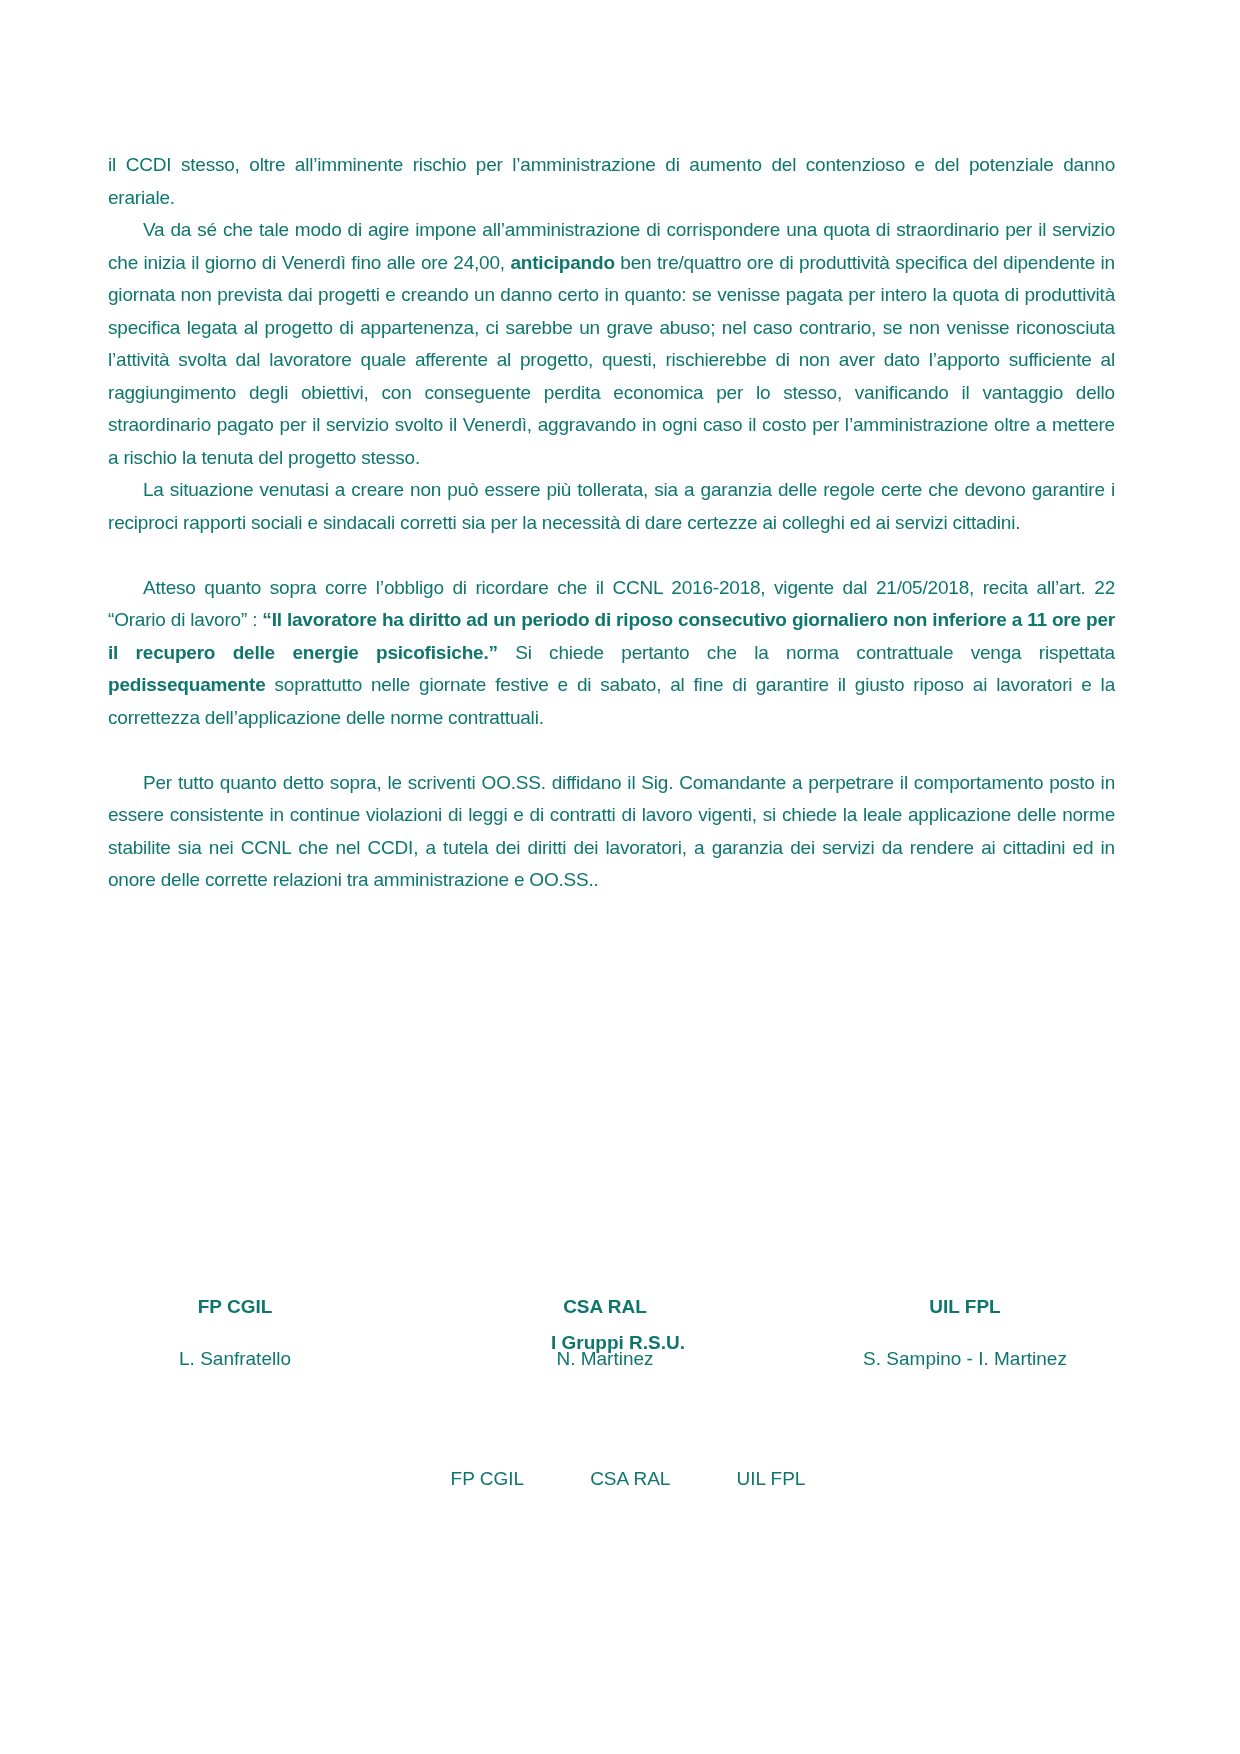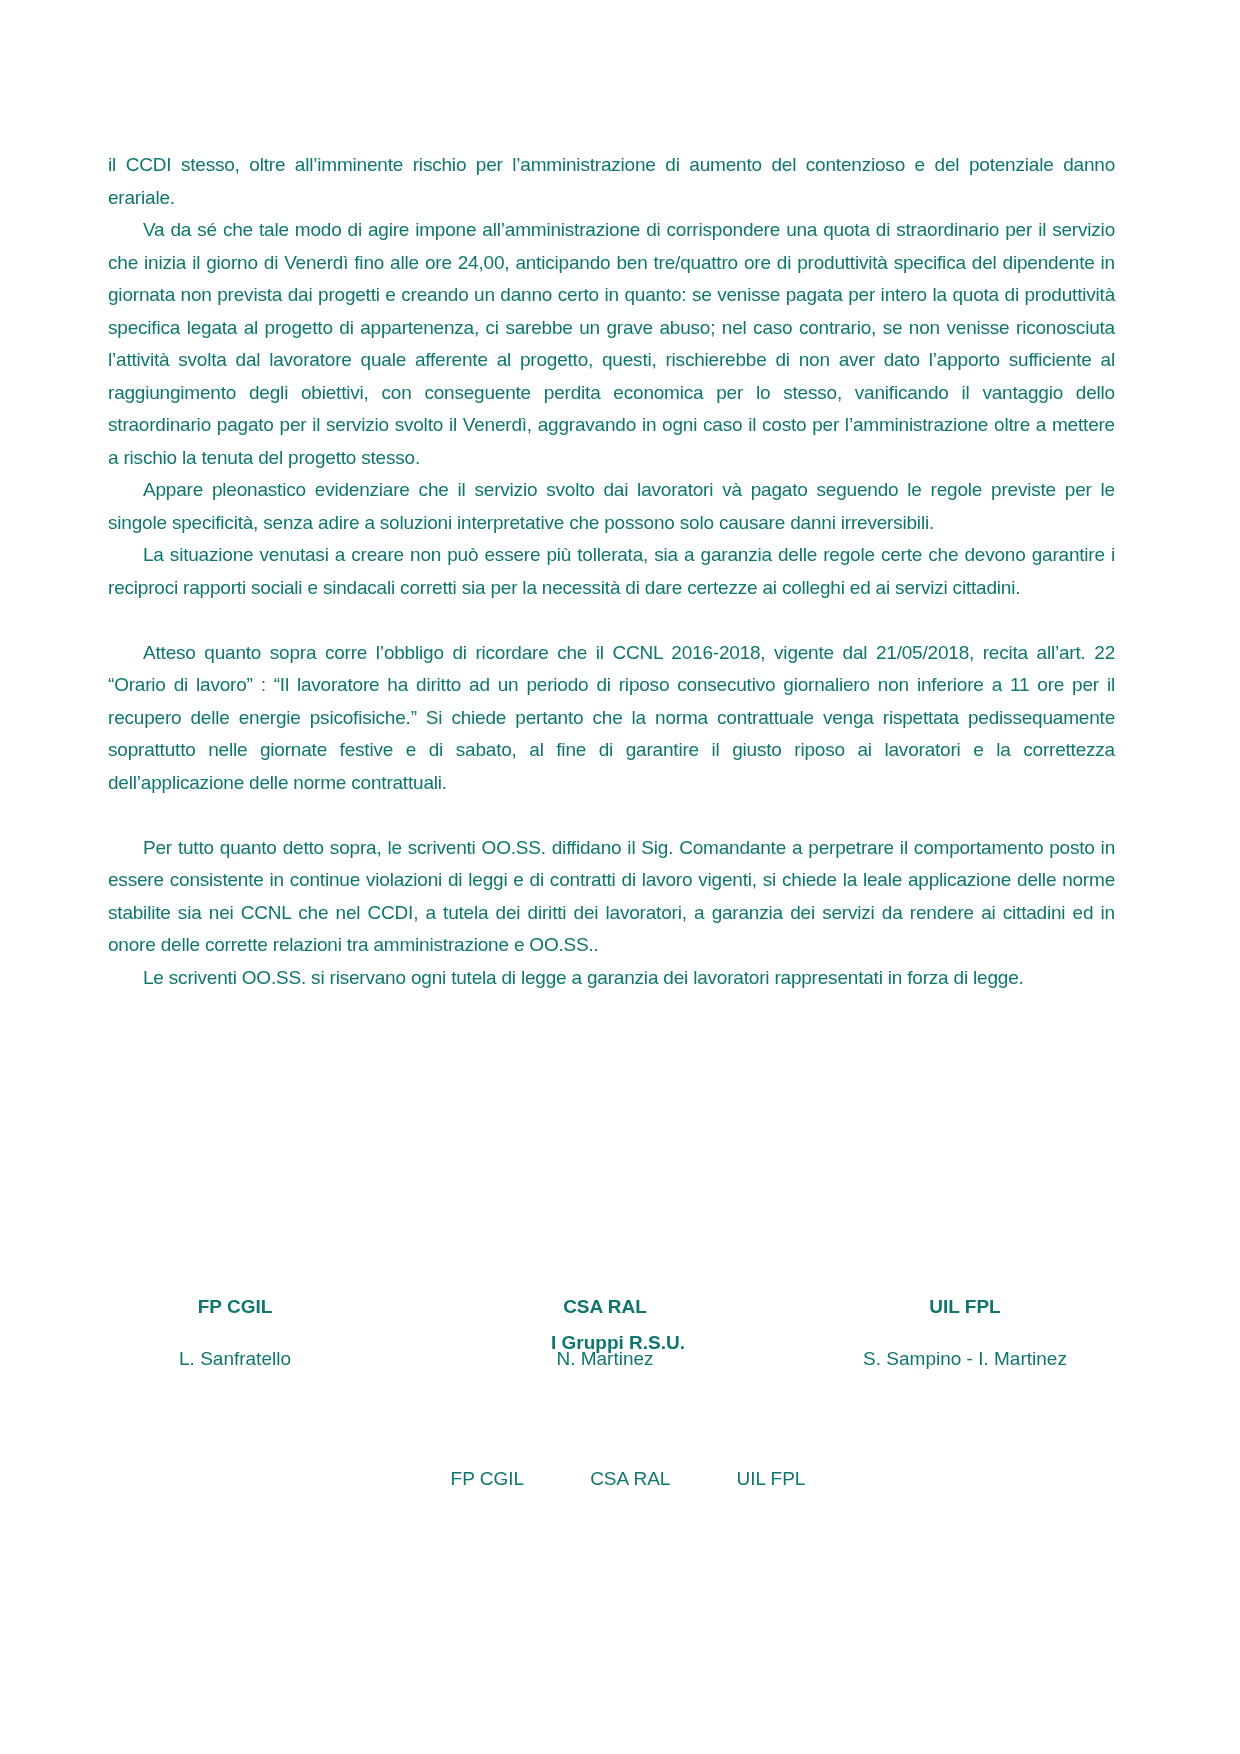--- a/index.html
+++ b/index.html
@@ -26,21 +26,21 @@
     line-height: 32.5px;
     letter-spacing: -0.2px;
   }
   .para {
     margin: 0;
     text-align: justify;
     text-justify: inter-word;
   }
   .para.indent { text-indent: 35px; }
   .para.gap    { margin-top: 32.5px; }
-  .b           { font-weight: normal; }
+  .b           { font-weight: bold; }
 
   .sig-row { position: absolute; width: 100%; }
   .sig-item {
     position: absolute;
     transform: translateX(-50%);
     font-size: 19px;
     white-space: nowrap;
   }
   .sig-org   { font-weight: bold; }
   .sig-orgs  { top: 1288px; }
@@ -67,25 +67,23 @@
   }
 </style>
 </head>
 <body>
 
 <div class="page">
 
   <div class="body-text">
       <p class="para"><span>il CCDI stesso, oltre all’imminente rischio per l’amministrazione di aumento del contenzioso e del potenziale danno erariale.</span></p>
       <p class="para indent"><span>Va da sé che tale modo di agire  impone all’amministrazione di  corrispondere una quota di straordinario per il servizio che inizia il giorno di Venerdì fino alle ore 24,00,  </span><span class="b">anticipando</span><span> ben tre/quattro ore di produttività specifica del dipendente in giornata non prevista dai progetti e creando un danno certo in quanto: se venisse pagata per intero la quota di produttività specifica legata al progetto di appartenenza, ci sarebbe un grave abuso; nel caso contrario, se non venisse riconosciuta l’attività svolta dal lavoratore quale afferente al progetto, questi, rischierebbe di non aver dato l’apporto sufficiente al raggiungimento degli obiettivi, con conseguente perdita economica per lo stesso, vanificando il vantaggio dello straordinario pagato per  il servizio svolto il Venerdì, aggravando in ogni caso il costo per l’amministrazione oltre a mettere a rischio la tenuta del progetto stesso.</span></p>
-      <p class="para indent"><span>Appare pleonastico evidenziare che il servizio svolto dai lavoratori và pagato seguendo le regole previste per le singole specificità, senza adire a soluzioni interpretative che possono solo causare danni irreversibili.</span></p>
       <p class="para indent"><span>La situazione venutasi a creare non può essere più tollerata, sia a garanzia delle regole certe che devono garantire i reciproci rapporti sociali e sindacali corretti sia per la necessità di dare certezze ai colleghi ed ai servizi cittadini.</span></p>
       <p class="para indent gap"><span>Atteso quanto sopra corre l’obbligo di ricordare che il CCNL 2016-2018, vigente dal 21/05/2018, recita all’art. 22  “Orario di lavoro” :  </span><span class="b">“Il lavoratore ha diritto ad un periodo di riposo consecutivo giornaliero non inferiore a 11 ore per il recupero delle energie psicofisiche.”</span><span> Si chiede pertanto che la norma contrattuale venga rispettata </span><span class="b">pedissequamente</span><span> soprattutto nelle giornate festive e di sabato, al fine di garantire il giusto riposo ai lavoratori e la correttezza dell’applicazione delle norme contrattuali.</span></p>
       <p class="para indent gap"><span>Per tutto quanto detto sopra, le scriventi OO.SS. diffidano il Sig. Comandante a perpetrare il comportamento posto in essere consistente in continue violazioni di leggi e di contratti di lavoro vigenti, si chiede la leale applicazione delle norme stabilite sia nei CCNL che nel CCDI, a tutela dei diritti dei lavoratori, a garanzia dei servizi da rendere ai cittadini ed in onore delle corrette relazioni tra amministrazione e OO.SS..</span></p>
-      <p class="para indent"><span>Le scriventi OO.SS. si riservano ogni tutela di legge a garanzia dei lavoratori rappresentati in forza di legge.</span></p>
     </div>
 
   <div class="sig-row sig-orgs">
     <span class="sig-item sig-org" style="left:235px">FP CGIL</span>
     <span class="sig-item sig-org" style="left:605px">CSA RAL</span>
     <span class="sig-item sig-org" style="left:965px">UIL FPL</span>
   </div>
 
   <div class="sig-row sig-names">
     <span class="sig-item" style="left:235px">L. Sanfratello</span>

